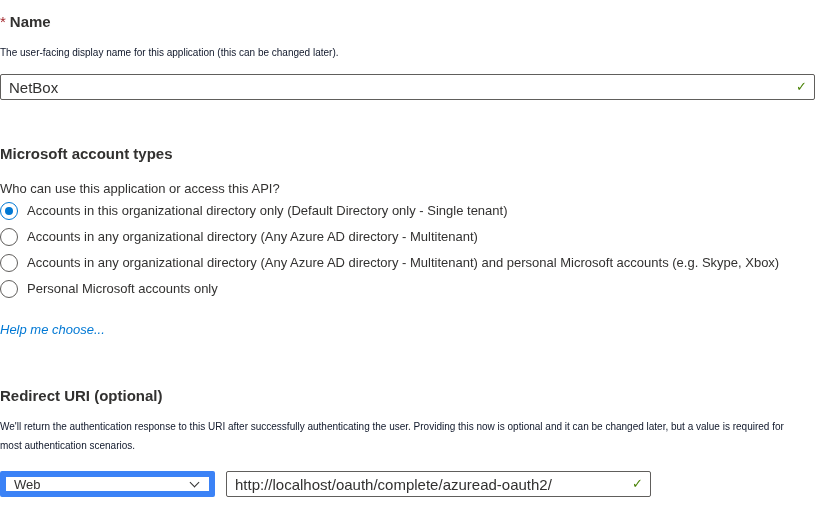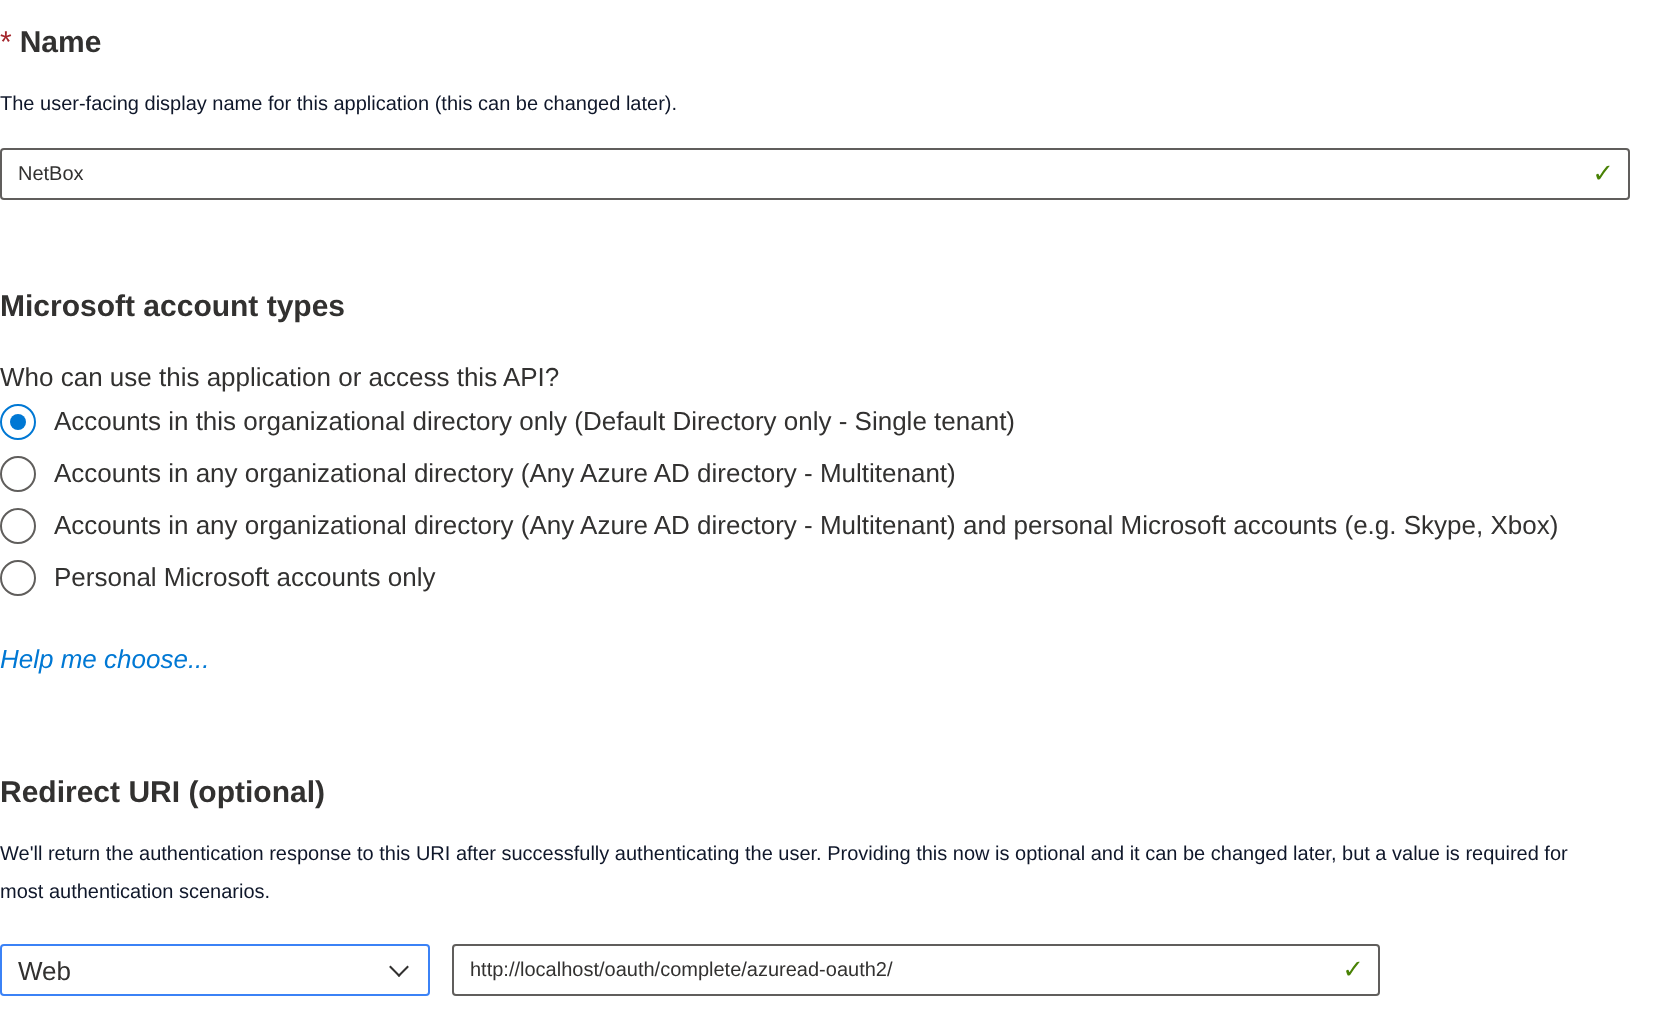--- a/index.html
+++ b/index.html
@@ -38,21 +38,21 @@
   .field {
     position: relative;
     margin-top: 12px;
   }
   .text-input {
     width: 100%;
     height: 26px;
     border: 1px solid #605e5c;
     border-radius: 2px;
     padding: 0 26px 0 8px;
-    font-size: 10px;
+    font-size: 15px;
     font-family: inherit;
     color: #323130;
     background: #ffffff;
     outline: none;
     display: block;
   }
   .check {
     position: absolute;
     right: 8px;
     top: 50%;
@@ -106,42 +106,42 @@
   }
   .uri-row {
     display: flex;
     gap: 11px;
     margin-top: 16px;
     align-items: center;
   }
   .select-box {
     width: 215px;
     height: 26px;
-    border: 1px solid #3b82f6;
+    border: 6px solid #3b82f6;
     border-radius: 2px;
     display: flex;
     align-items: center;
     justify-content: space-between;
     padding: 0 11px 0 8px;
     font-size: 13px;
     cursor: pointer;
     background: #ffffff;
     flex: none;
   }
   .chevron {
     width: 7px;
     height: 7px;
     border-right: 1.4px solid #323130;
     border-bottom: 1.4px solid #323130;
     transform: rotate(45deg);
     margin-top: -4px;
     flex: none;
   }
   .uri-field {
-    width: 464px;
+    width: 425px;
     flex: none;
     margin-top: 0;
   }
 </style>
 </head>
 <body>
 
 <div class="page">
 
   <section>

